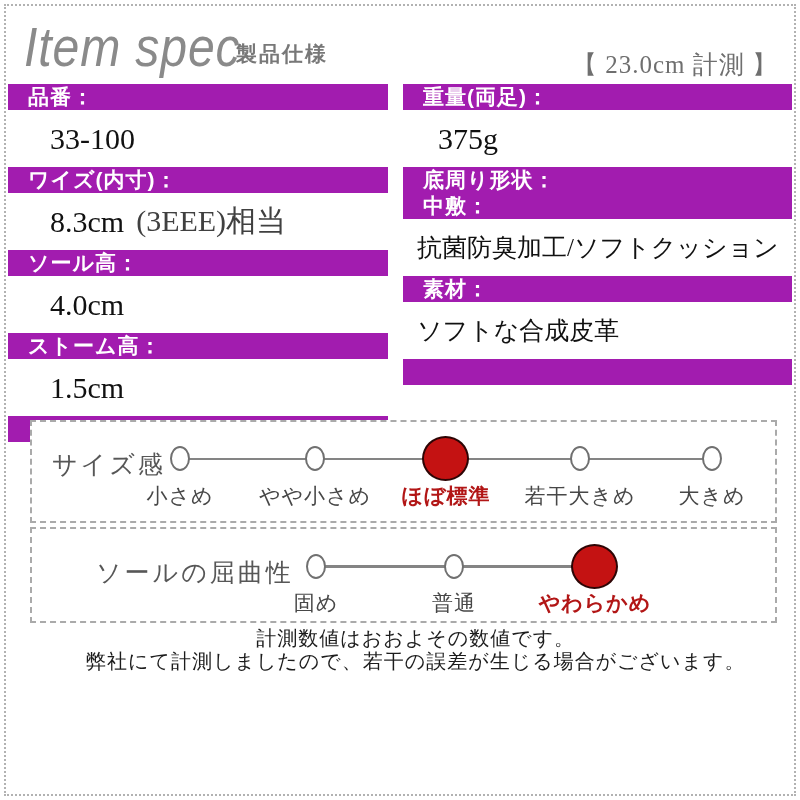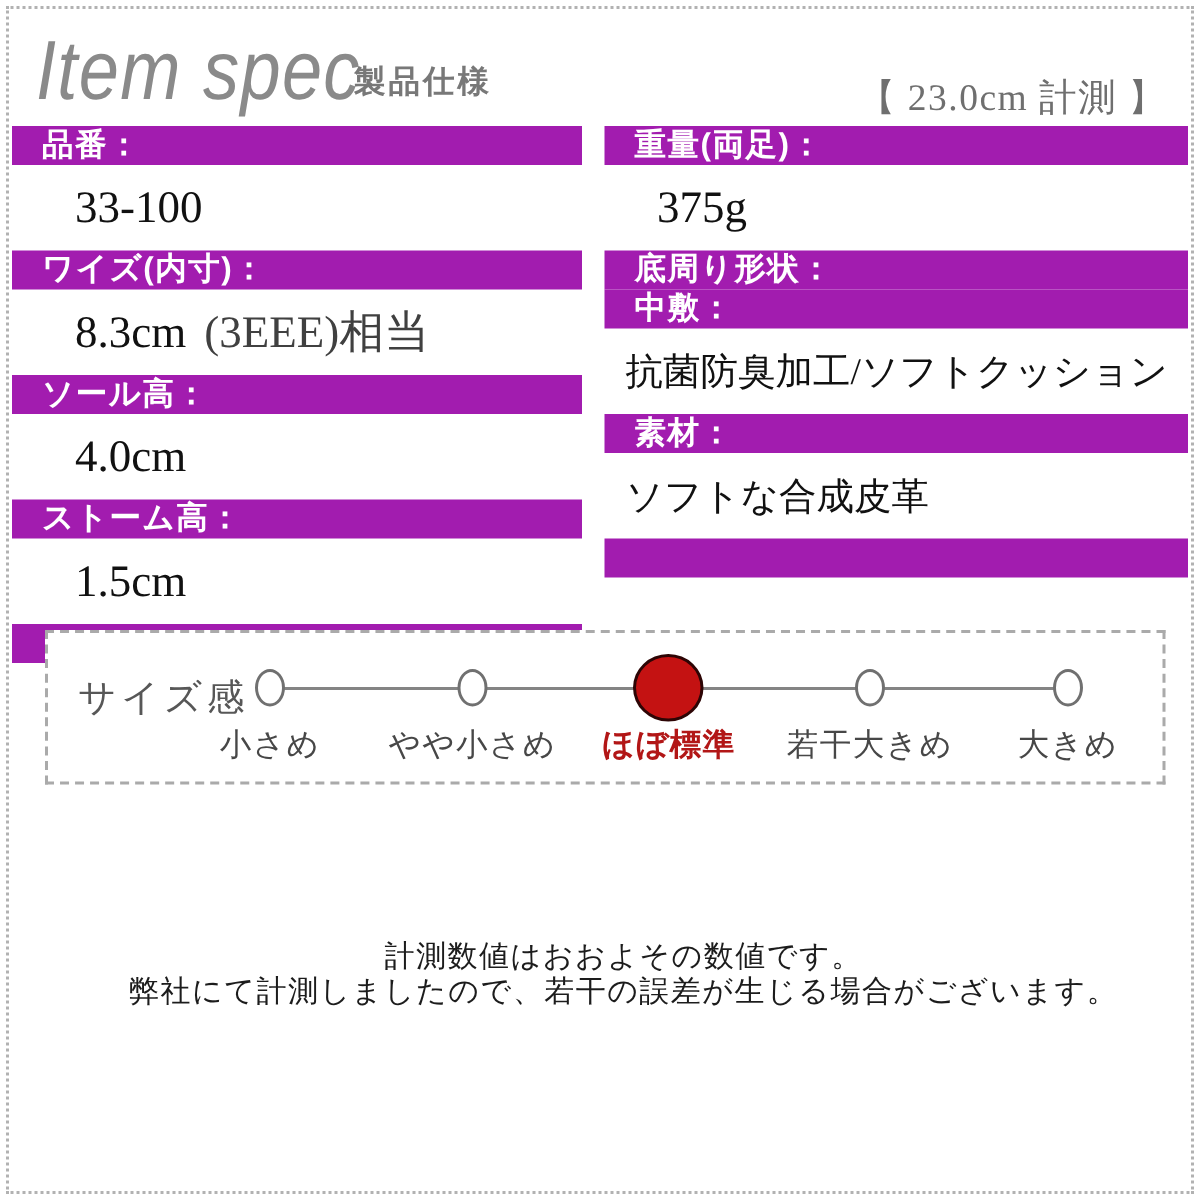--- a/index.html
+++ b/index.html
@@ -147,18 +147,28 @@
     <div class="dot selected" style="left:390px; top:14px;"></div>
     <div class="dot" style="left:538px; top:24px;"></div>
     <div class="dot" style="left:670px; top:24px;"></div>
     <div class="opt" style="left:148px; top:60px;">小さめ</div>
     <div class="opt" style="left:283px; top:60px;">やや小さめ</div>
     <div class="opt selected" style="left:414px; top:60px;">ほぼ標準</div>
     <div class="opt" style="left:548px; top:60px;">若干大きめ</div>
     <div class="opt" style="left:680px; top:60px;">大きめ</div>
   </div>
 
+  <div class="scale-box second">
+    <div class="scale-title">ソールの屈曲性</div>
+    <div class="track"></div>
+    <div class="dot" style="left:274px; top:25px;"></div>
+    <div class="dot" style="left:412px; top:25px;"></div>
+    <div class="dot selected" style="left:539px; top:15px;"></div>
+    <div class="opt" style="left:284px; top:60px;">固め</div>
+    <div class="opt" style="left:422px; top:60px;">普通</div>
+    <div class="opt selected" style="left:563px; top:60px;">やわらかめ</div>
+  </div>
 
   <div class="footer">
     <div>計測数値はおおよその数値です。</div>
     <div>弊社にて計測しましたので、若干の誤差が生じる場合がございます。</div>
   </div>
 </div>
 
 </body></html>

